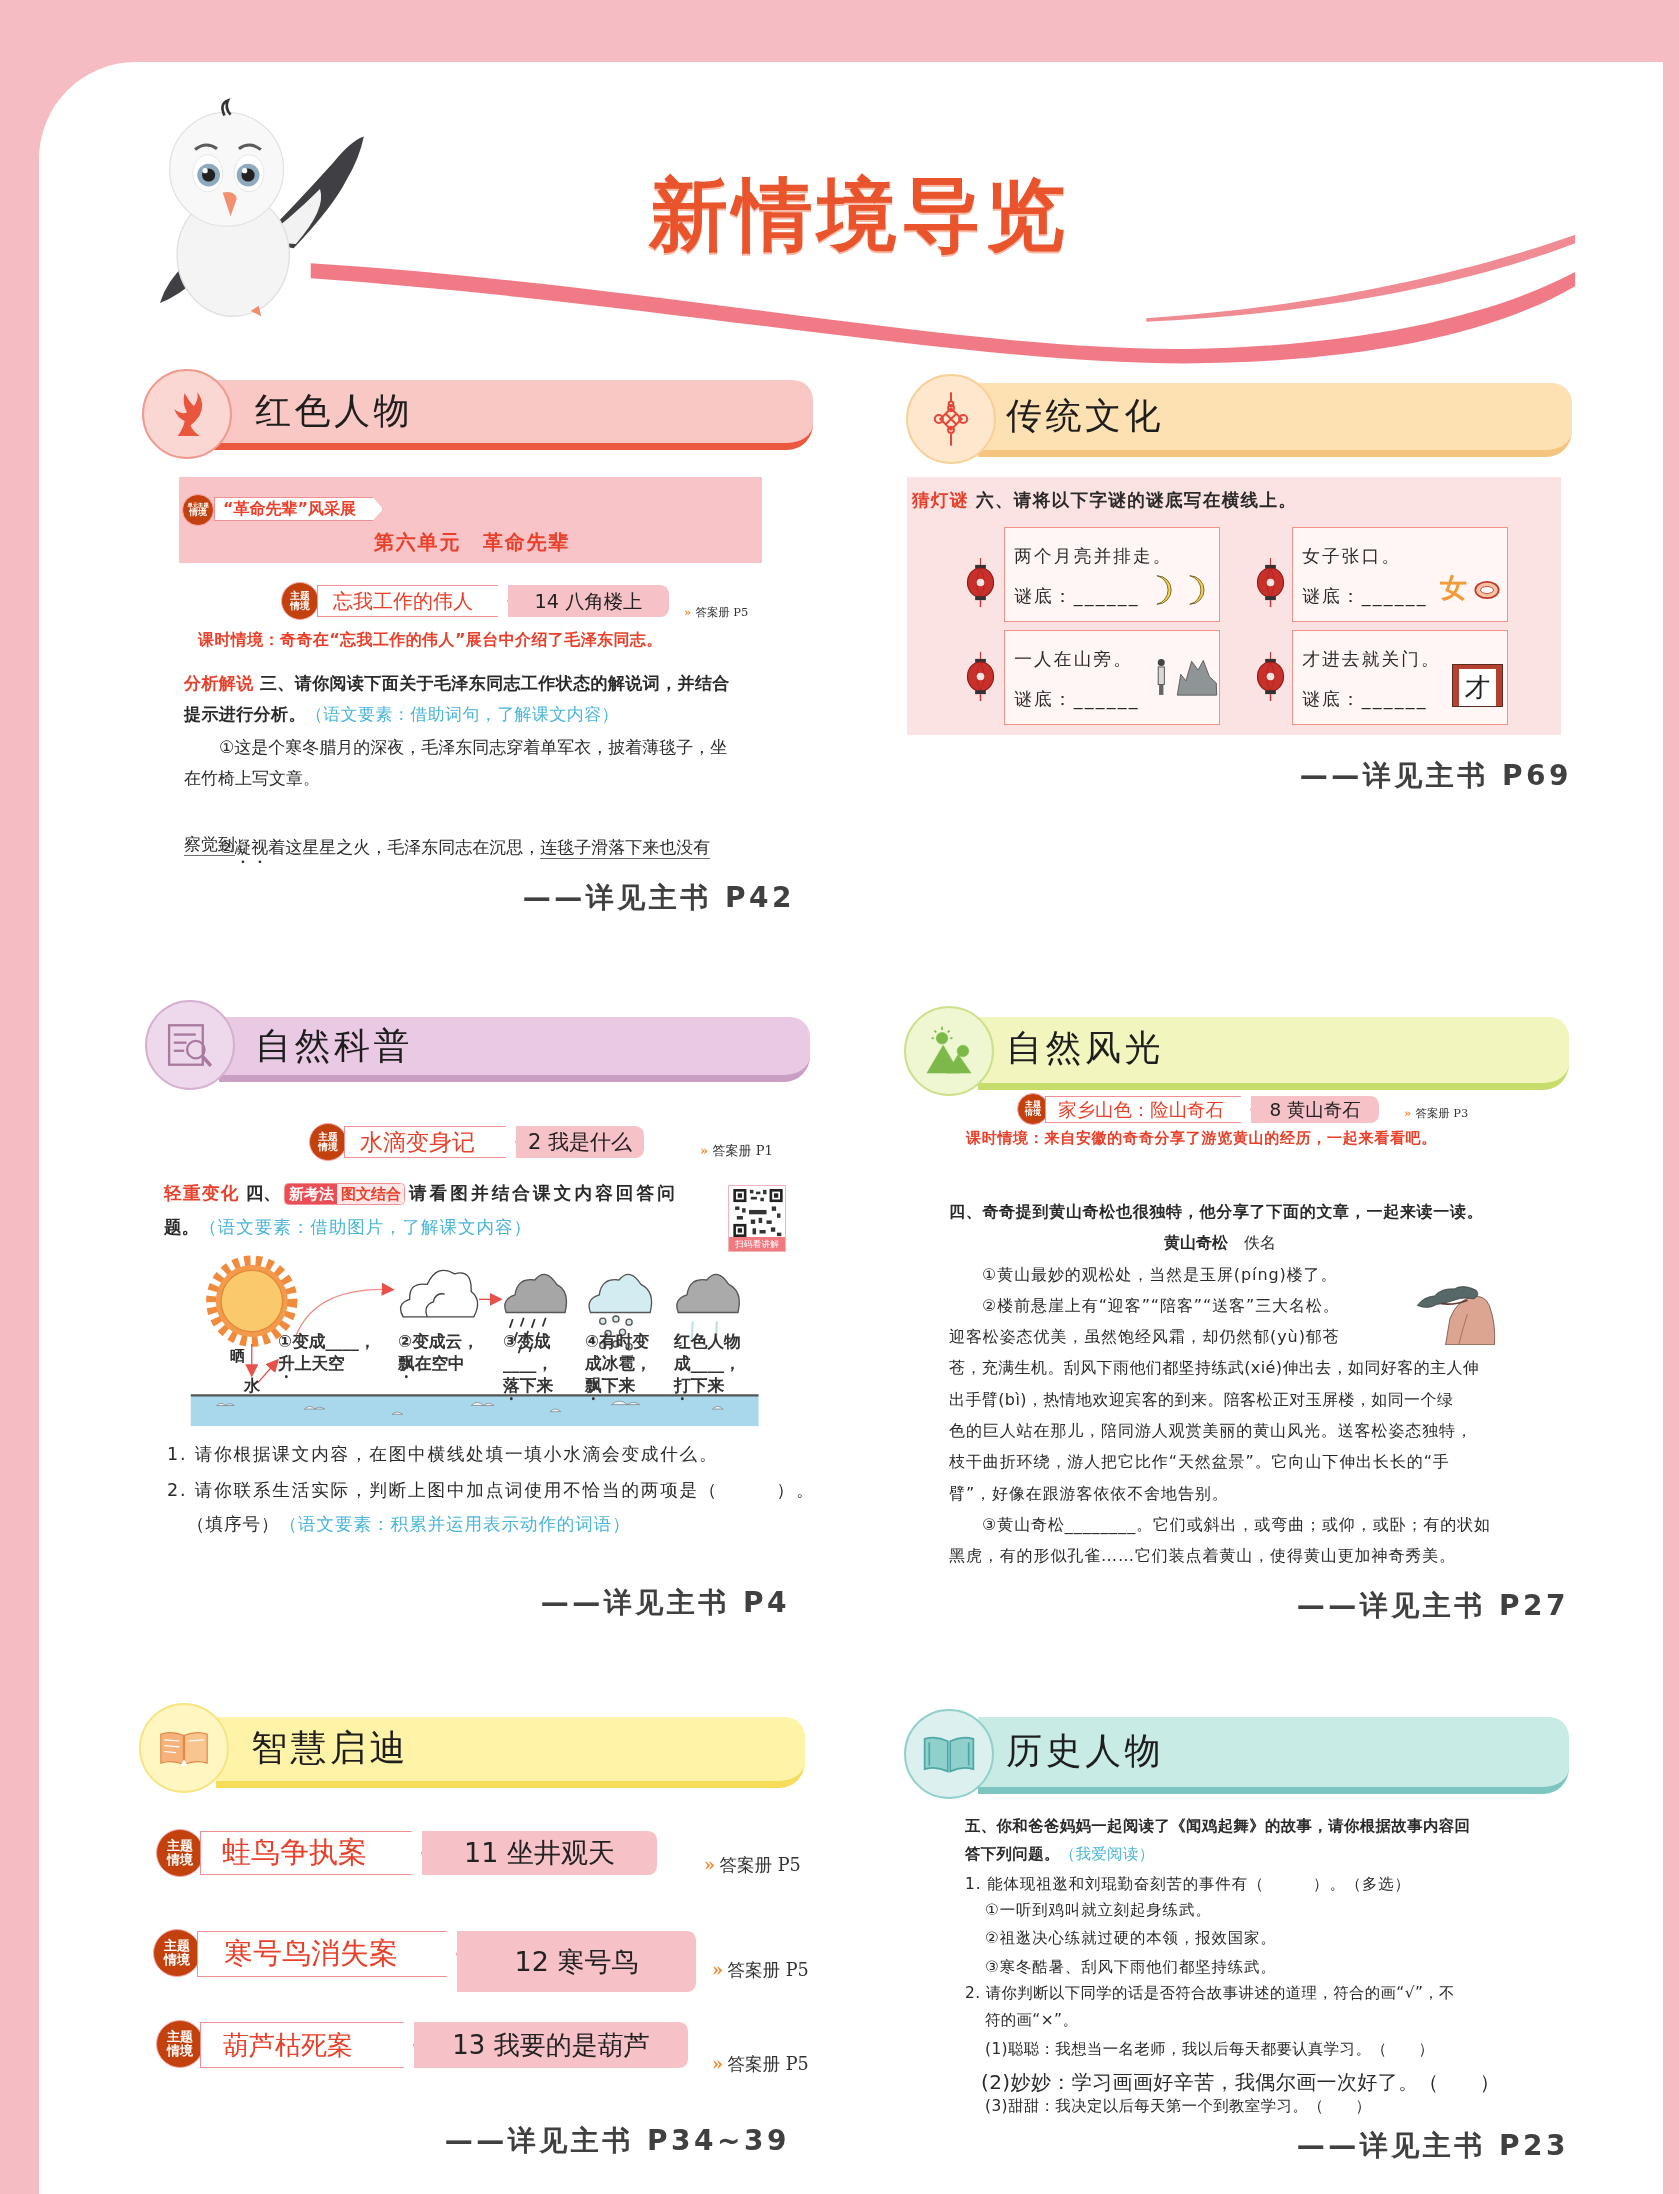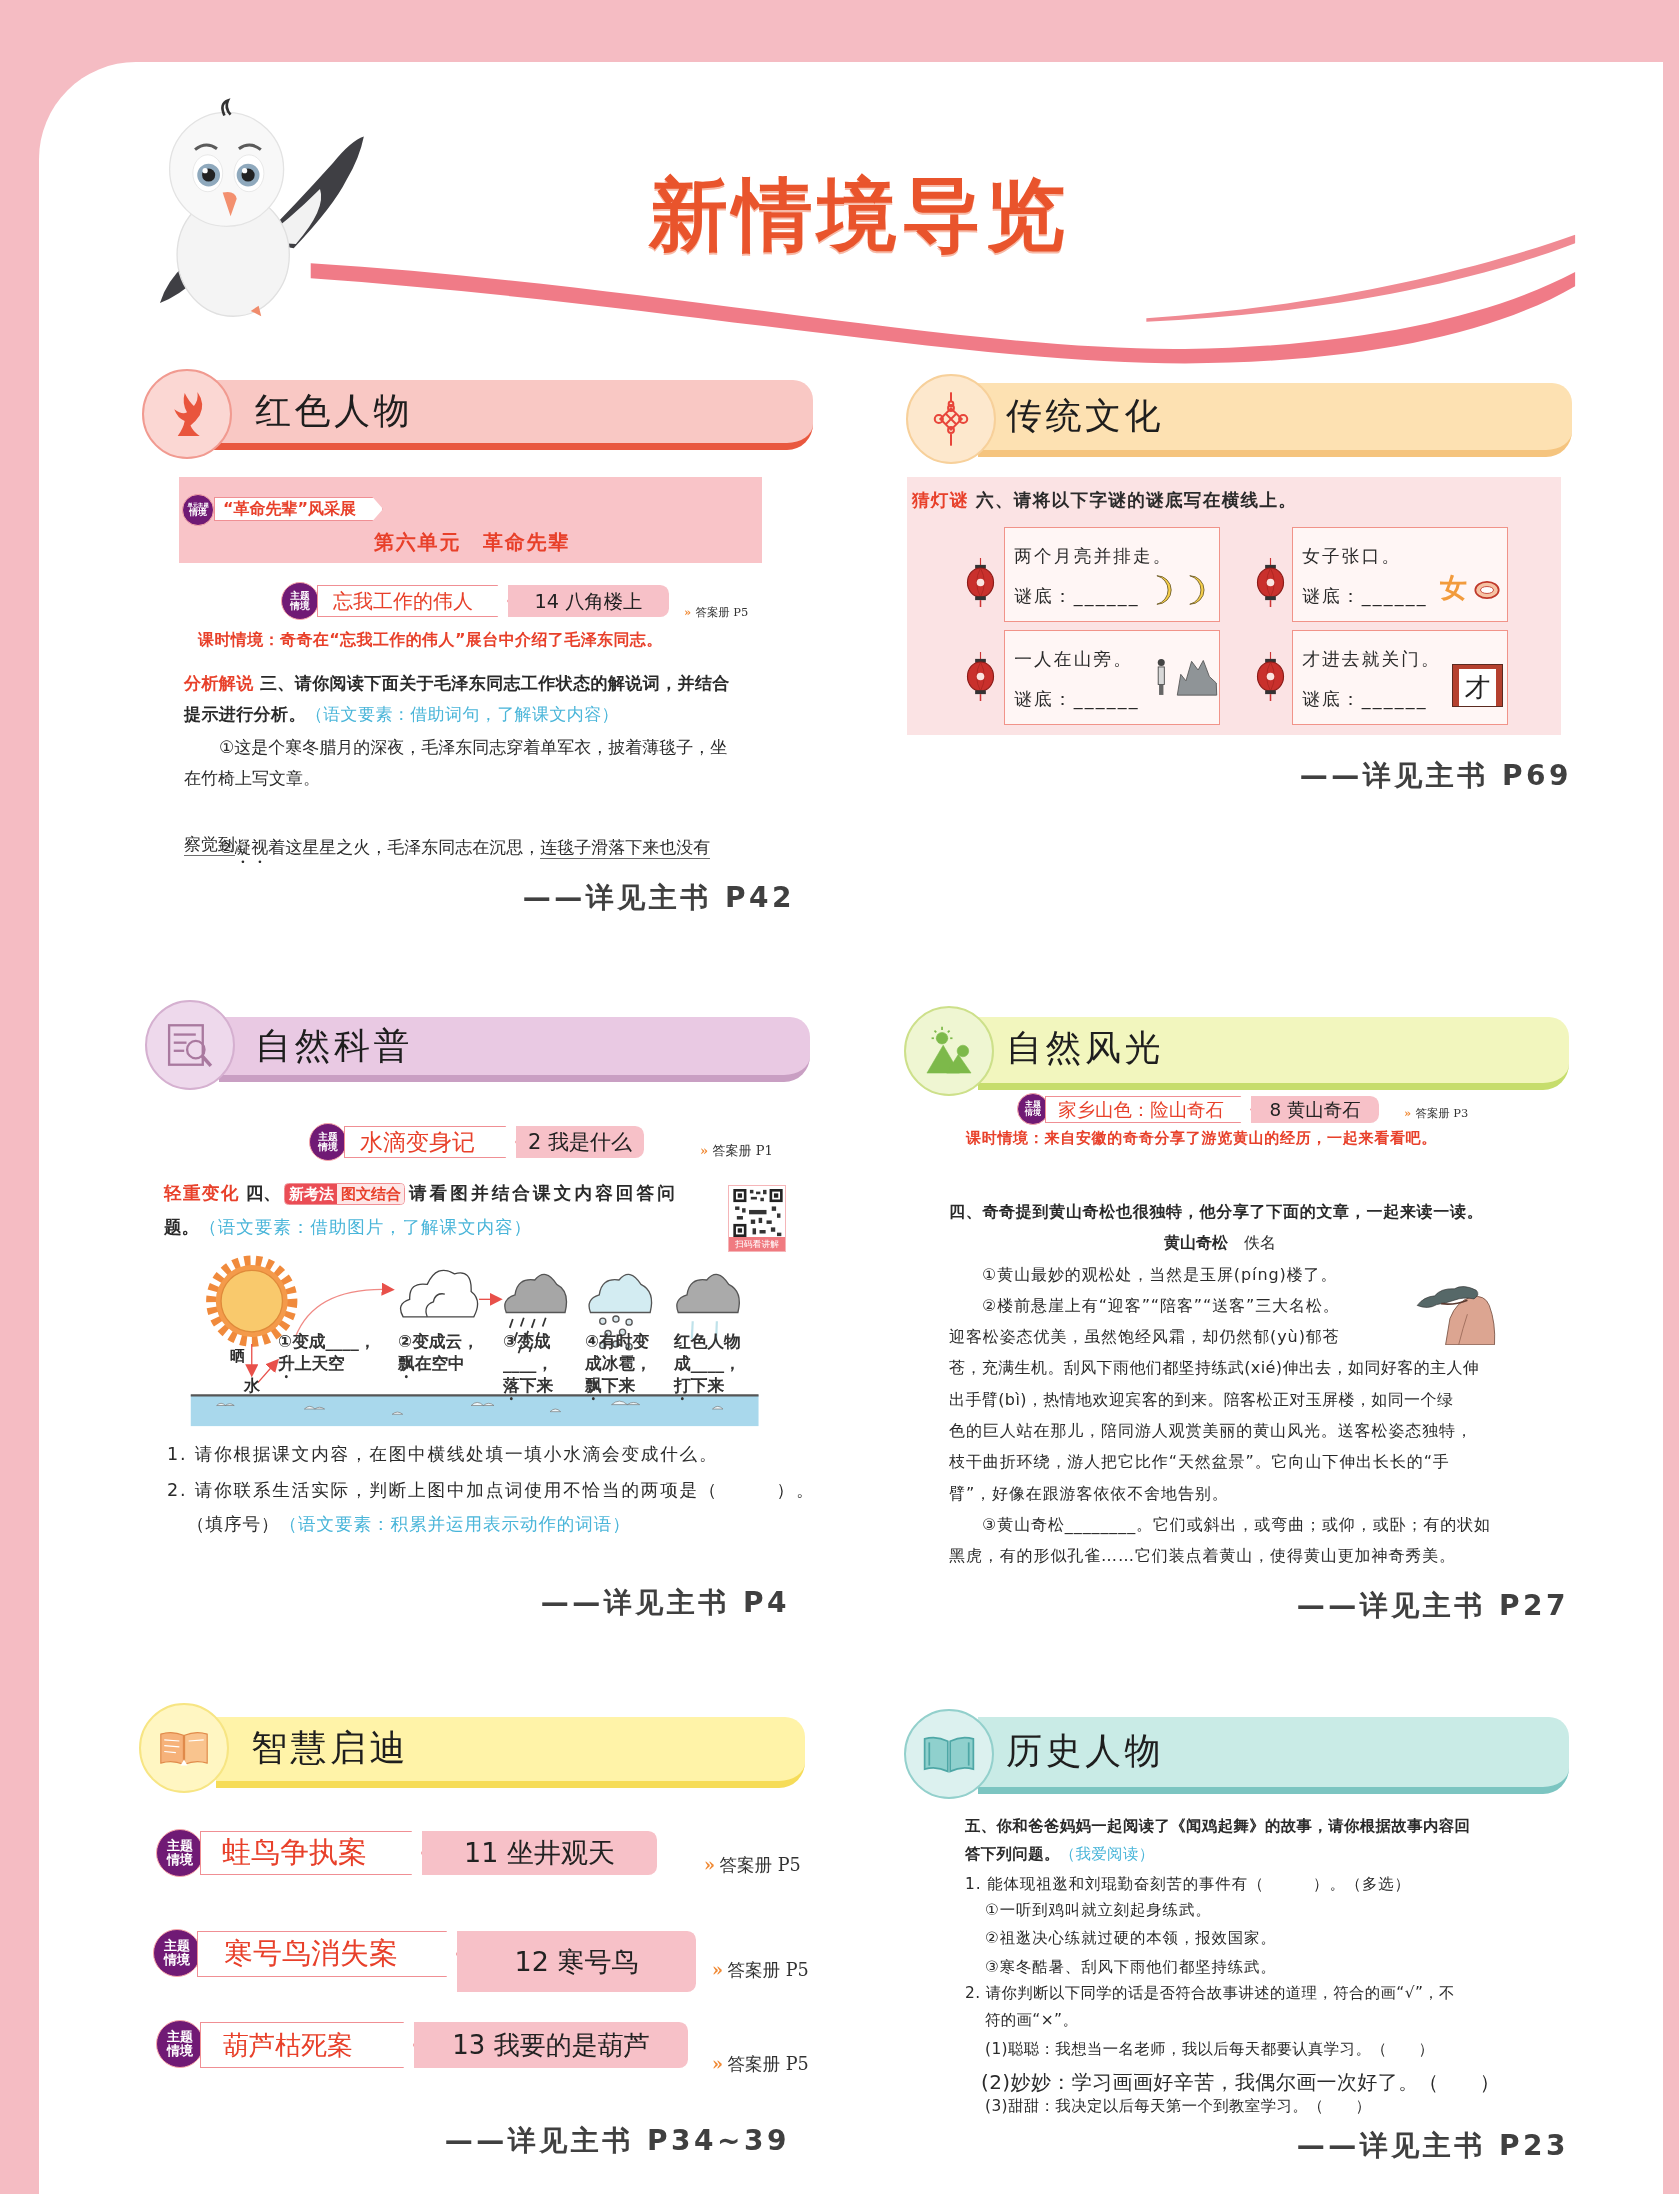--- a/index.html
+++ b/index.html
@@ -23,21 +23,21 @@
 .s-green .ribbon{background:#f2f6be;border-bottom-color:#c6dd6c;}
 .s-yellow .circle{background:#fff6c2;border-color:#f7e583;}
 .s-yellow .ribbon{background:#fff3a8;border-bottom-color:#f6dc58;}
 .s-teal .circle{background:#dcf1ef;border-color:#93d0cc;}
 .s-teal .ribbon{background:#c9ebe6;border-bottom-color:#7cc5c1;}
 .line{position:absolute;white-space:nowrap;line-height:1.2;}
 .bold{font-weight:bold;}
 .red{color:#e8402a;}
 .hint{color:#49b5d9;font-weight:normal;}
 .see{position:absolute;white-space:nowrap;font-size:28px;letter-spacing:3.5px;color:#404040;font-weight:700;line-height:1.2;}
-.badge{position:absolute;border-radius:50%;background:#701a75;border:1.8px solid #f7a7aa;color:#fff;display:flex;flex-direction:column;align-items:center;justify-content:center;font-weight:bold;line-height:1.05;}
+.badge{position:absolute;border-radius:50%;background:#c2410c;border:1.8px solid #f7a7aa;color:#fff;display:flex;flex-direction:column;align-items:center;justify-content:center;font-weight:bold;line-height:1.05;}
 .tag-white{position:absolute;background:#fff;border:1.3px solid #f08f94;clip-path:polygon(0 0,calc(100% - 10.5px) 0,100% 50%,calc(100% - 10.5px) 100%,0 100%);color:#e8402a;display:flex;align-items:center;padding-left:15px;white-space:nowrap;}
 .tag-pink{position:absolute;background:#f7c1c8;border-radius:0 8.8px 8.8px 0;display:flex;align-items:center;justify-content:center;white-space:nowrap;color:#222;}
 .ans{position:absolute;white-space:nowrap;font-family:"DejaVu Serif",serif;color:#333;line-height:1.2;}
 .ans .arr{color:#f08a35;font-weight:bold;margin-right:4.4px;}
 .unitbox{position:absolute;background:#f9c4c8;}
 .dotted{-webkit-text-emphasis:dot;text-emphasis:dot;-webkit-text-emphasis-position:under;text-emphasis-position:under right;}
 .uline{border-bottom:1.3px solid #6d6d6d;padding-bottom:0.9px;}
 .riddle-panel{position:absolute;background:#fbe3e4;}
 .riddle{position:absolute;width:216px;height:95px;border:1.8px solid #f19389;background:#fff6f5;}
 .r-clue{position:absolute;left:9.2px;top:16px;font-size:17.6px;letter-spacing:2.2px;white-space:nowrap;}

